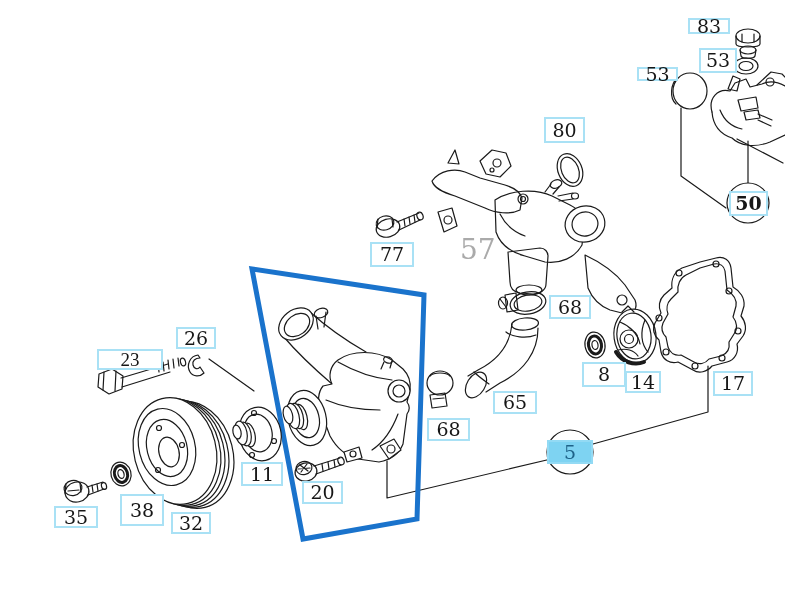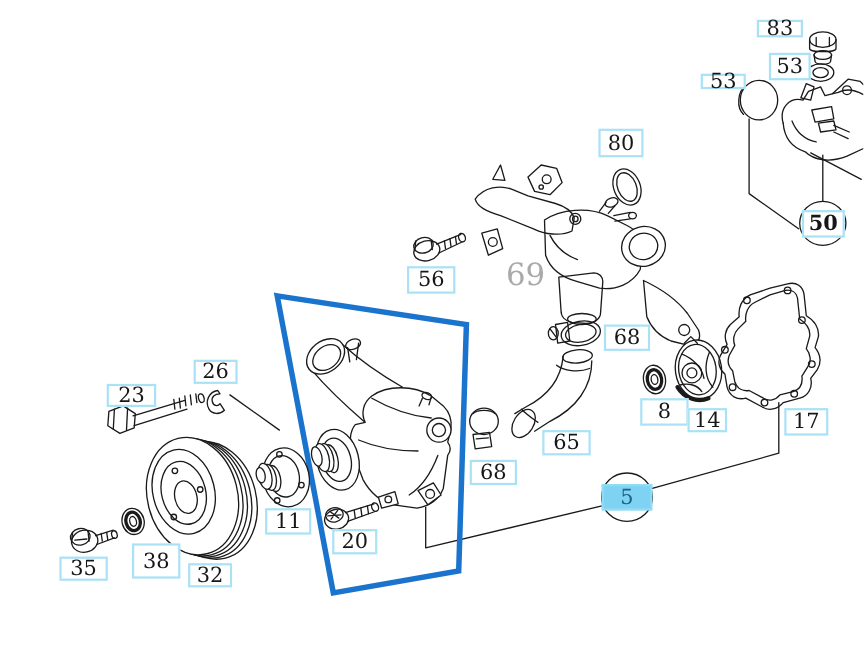--- a/index.html
+++ b/index.html
@@ -263,30 +263,30 @@
         <ellipse cx="570" cy="452" rx="23" ry="22" fill="#ffffff"></ellipse>
       </g>
     </g>
   </svg>
 
   <div class="callout" style="left:688px;top:18px;width:42px;height:16px;text-align:center;">83</div>
   <div class="callout" style="left:699px;top:48px;width:38px;height:25px;">53</div>
   <div class="callout" style="left:637px;top:67px;width:41px;height:14px;">53</div>
   <div class="callout" style="left:729px;top:191px;width:39px;height:25px;font-weight:bold;">50</div>
   <div class="callout" style="left:544px;top:117px;width:41px;height:26px;">80</div>
-  <div class="callout" style="left:370px;top:242px;width:44px;height:25px;">56</div>
-  <div class="watermark-number" style="left:460px;top:236px;">69</div>
+  <div class="callout" style="left:370px;top:242px;width:44px;height:25px;">77</div>
+  <div class="watermark-number" style="left:460px;top:236px;">57</div>
   <div class="callout" style="left:549px;top:295px;width:42px;height:24px;">68</div>
   <div class="callout" style="left:493px;top:391px;width:44px;height:23px;">65</div>
   <div class="callout" style="left:582px;top:362px;width:44px;height:25px;">8</div>
   <div class="callout" style="left:625px;top:371px;width:36px;height:22px;">14</div>
   <div class="callout" style="left:713px;top:371px;width:40px;height:25px;">17</div>
   <div class="callout highlighted" style="left:547px;top:440px;width:46px;height:24px;">5</div>
   <div class="callout" style="left:176px;top:327px;width:40px;height:22px;">26</div>
-  <div class="callout" style="left:97px;top:349px;width:45px;height:21px;">23</div>
+  <div class="callout" style="left:97px;top:349px;width:66px;height:21px;font-family:Liberation Serif, serif;">23</div>
   <div class="callout" style="left:241px;top:462px;width:42px;height:24px;">11</div>
   <div class="callout" style="left:302px;top:481px;width:41px;height:23px;">20</div>
   <div class="callout" style="left:427px;top:418px;width:43px;height:23px;">68</div>
   <div class="callout" style="left:120px;top:494px;width:44px;height:32px;">38</div>
   <div class="callout" style="left:54px;top:506px;width:44px;height:22px;">35</div>
   <div class="callout" style="left:171px;top:512px;width:40px;height:22px;">32</div>
 
 </div>
 
 </body></html>

